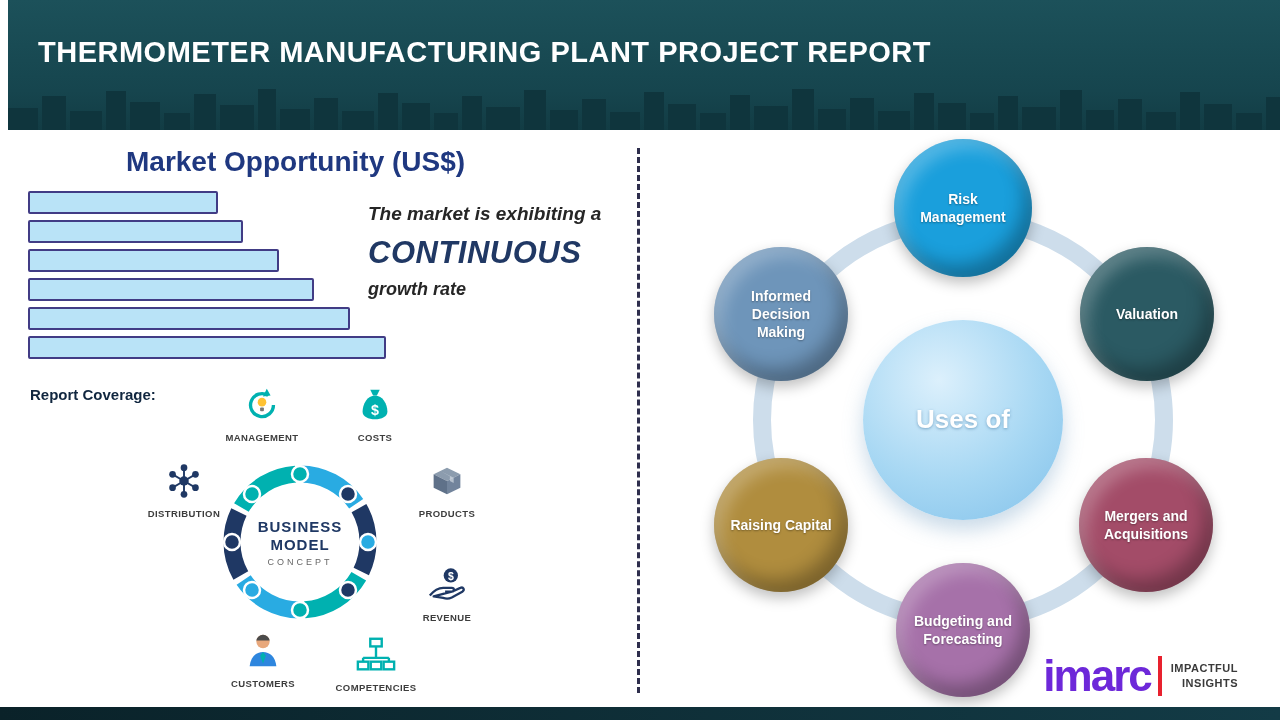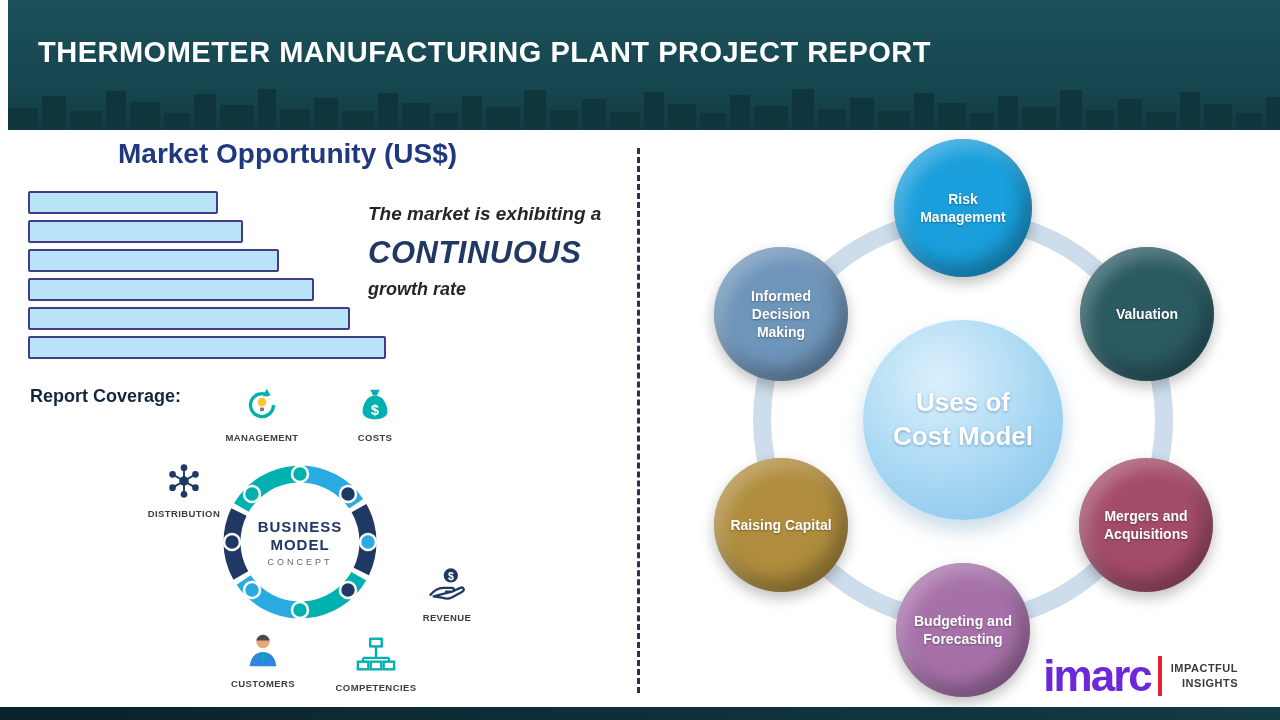--- a/index.html
+++ b/index.html
@@ -11,29 +11,29 @@
   .page { position:absolute; inset:0; }
 
   
   .header { position:absolute; top:0; left:8px; width:1280px; height:130px;
     background:linear-gradient(180deg,#1c515a 0%,#16454e 70%,#123c44 100%); }
   .title { position:absolute; left:30px; top:36px; margin:0; color:#ffffff;
     font-size:29px; font-weight:bold; letter-spacing:.5px; }
   .skyline { position:absolute; bottom:0; left:0; width:1280px; height:46px; display:block; }
 
   
-  .mo-title { position:absolute; left:118px; top:138px; margin:0;
+  .mo-title { position:absolute; left:118px; top:138px; margin:8px;
     font-size:28px; font-weight:bold; color:#1f3880; }
   .bars { position:absolute; left:28px; top:191px; }
   .bar { height:23px; margin-bottom:6px; border:2px solid #413c85; border-radius:2px; background:#b9e3f7; }
   .growth { position:absolute; left:368px; top:203px; width:280px;font-style:italic; }
   .g1 { font-size:19px; font-weight:bold; color:#262626; }
   .g2 { font-size:31px; font-weight:bold; color:#203864; margin:10px 0 8px; letter-spacing:.5px; }
   .g3 { font-size:18px; font-weight:bold; color:#262626; }
-  .coverage-label { position:absolute; left:30px; top:386px; font-size:18px; font-weight:bold; color:#10263f; }
+  .coverage-label { position:absolute; left:30px; top:386px; font-size:15px; font-weight:bold; color:#10263f; }
 
   
   .bm { position:absolute; left:200px; top:442px; width:200px; height:200px; }
   .bm-ring { width:200px; height:200px; display:block; }
   .bm-center { position:absolute; inset:0; display:flex; flex-direction:column;
     align-items:center; justify-content:center; pointer-events:none; }
   .bm-l1,.bm-l2 { font-size:15px; font-weight:bold; color:#1f3864; letter-spacing:1px; line-height:1.2; }
   .bm-l3 { font-size:9px; color:#666; letter-spacing:3px; margin-top:3px; }
   .bm-item { position:absolute; width:100px; text-align:center; }
   .bm-icon { width:42px; height:42px; display:inline-block; }
@@ -215,20 +215,29 @@
       <circle cx="22" cy="8" r="3.5" fill="#1f3864"></circle>
         <circle cx="34" cy="15" r="3.5" fill="#1f3864"></circle>
       <circle cx="34" cy="29" r="3.5" fill="#1f3864"></circle>
         <circle cx="22" cy="36" r="3.5" fill="#1f3864"></circle>
       <circle cx="10" cy="29" r="3.5" fill="#1f3864"></circle>
         <circle cx="10" cy="15" r="3.5" fill="#1f3864"></circle>
     </svg>
     <div class="bm-label">DISTRIBUTION</div>
   </div>
 
+  <div class="bm-item" style="left:397px;top:460px">
+    <svg class="bm-icon" viewBox="0 0 44 44">
+      <path d="M8 15l14-7 14 7-14 7z" fill="#8c9cae"></path>
+      <path d="M8 15v14l14 7V22z" fill="#5f7189"></path>
+      <path d="M36 15v14l-14 7V22z" fill="#72849c"></path>
+      <path d="M15 11.5l14 7V24l-4-2v-5z" fill="#d7dee6" opacity=".65"></path>
+    </svg>
+    <div class="bm-label">PRODUCTS</div>
+  </div>
 
 
   <div class="bm-item" style="left:397px;top:564px">
     <svg class="bm-icon" viewBox="0 0 44 44">
       <circle cx="26" cy="12" r="7.5" fill="#1f3864"></circle>
       <text x="26" y="16.5" text-anchor="middle" font-size="11" font-weight="bold" fill="#ffffff">$</text>
       <path d="M4 33c5-6 9-8 14-8h9c3 0 3 4 0 4h-7m7 0l9-4c3-1.5 5 2 2 4l-11 6c-3 1.5-6 1.5-9 .5L8 34z" fill="none" stroke="#1f3864" stroke-width="2.4" stroke-linejoin="round"></path>
     </svg>
     <div class="bm-label">REVENUE</div>
   </div>
@@ -254,21 +263,20 @@
     <div class="bm-label">COMPETENCIES</div>
   </div>
 
   <div class="divider"></div>
 
   <section>
     <div class="big-ring"></div>
 
     <div class="center-circle">
       <div class="cc-line">Uses of</div>
-      <div class="cc-line">Cost Model</div>
     </div>
 
     <div class="node n0" style="background-color: rgb(26, 159, 220);">
       <span>Risk Management</span>
     </div>
     <div class="node n1" style="background-color: rgb(43, 90, 99);">
       <span>Valuation</span>
     </div>
     <div class="node n2" style="background-color: rgb(163, 76, 104);">
       <span>Mergers and Acquisitions</span>

